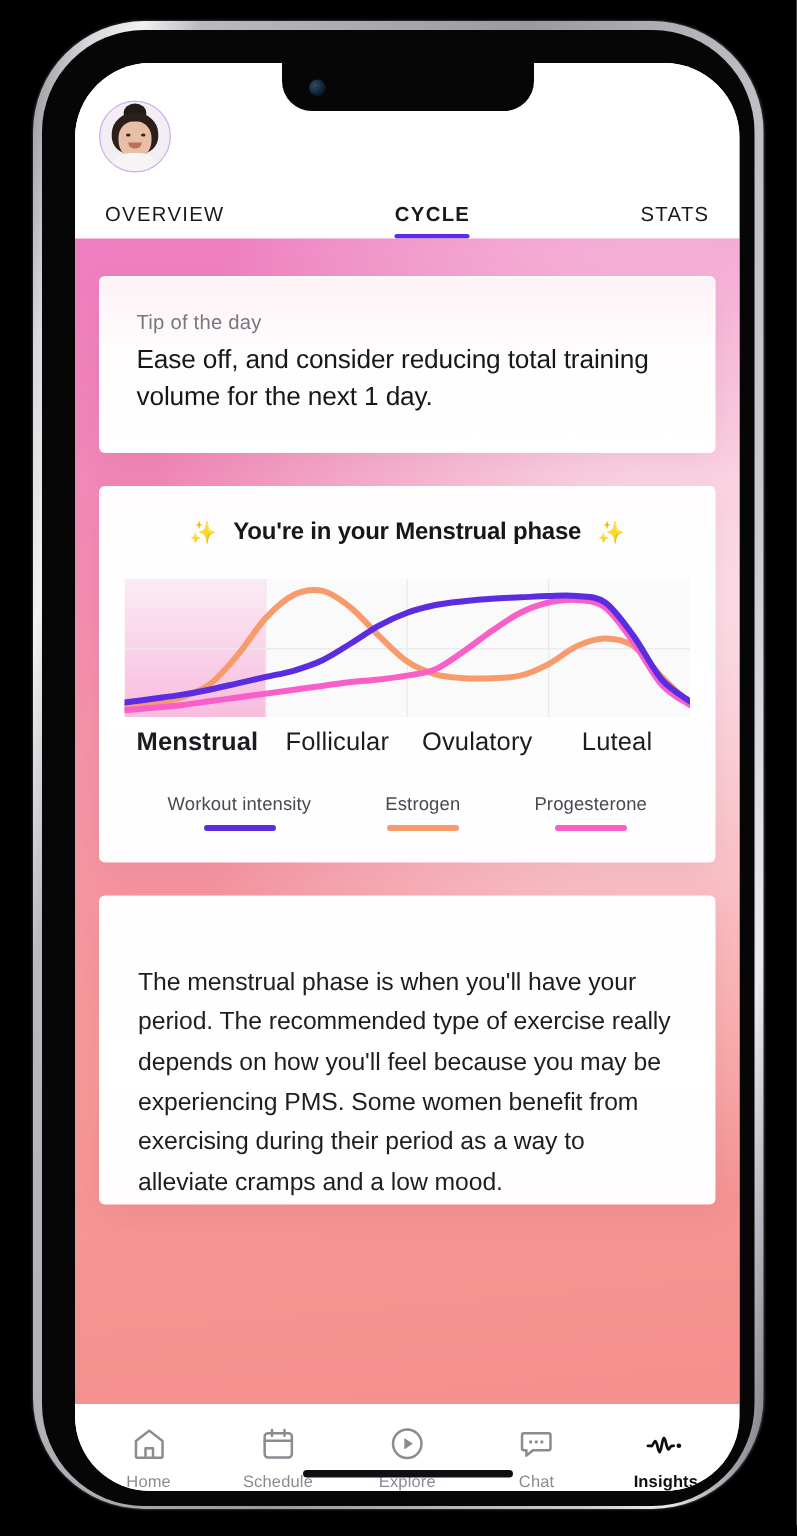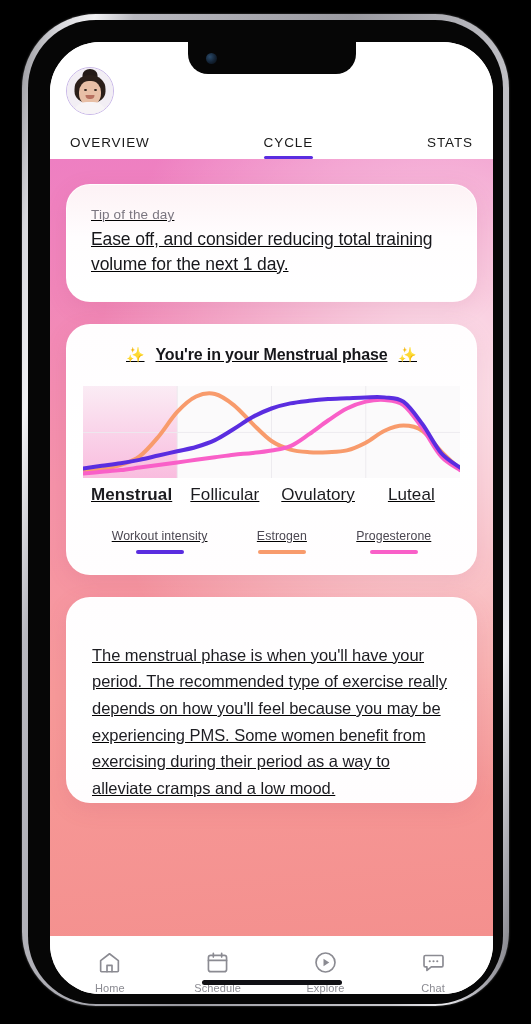--- a/index.html
+++ b/index.html
@@ -79,41 +79,40 @@
     width:36px; height:15px; border-radius:18px 18px 0 0; background:#f7f4f6; }
 
   #tabs{
     display:flex; justify-content:space-between; align-items:flex-end;
     margin-top:20px; padding:0 4px;
   }
   .tab{
     font-size:13.5px; letter-spacing:.9px; color:#1a1a1a;
     padding-bottom:9px; position:relative; cursor:pointer;
   }
-  .tab.active{ font-weight:400; }
+  .tab.active{ font-weight:700; }
   .tab.active::after{
     content:""; position:absolute; left:0; right:0; bottom:0;
     height:3px; border-radius:2px; background:#5a2de0;
   }
 
   
   #gradient-body{
     flex:1 1 auto; position:relative; overflow:hidden;
     background:
       radial-gradient(125% 85% at 88% 30%, rgba(255,255,255,.80) 0%, rgba(255,255,255,0) 62%),
       linear-gradient(175deg,#ee7fc2 0%,#f187ba 16%,#f593a9 40%,#f79a99 66%,#f4908e 100%);
     padding:0 16px;
   }
 
   
   .card{
     background:linear-gradient(180deg,#fffdfe 0%,#ffffff 55%,#fffdfe 100%);
-    border-radius:24px; border:1px solid rgba(255,255,255,.75);
+    border-radius:4px; border:1px solid rgba(255,255,255,.75);
     box-shadow:0 6px 22px rgba(180,60,110,.13);
-    text-decoration:underline;
   }
 
   
   #tip-card{ margin-top:25px; padding:22px 24px 24px;
     background:linear-gradient(180deg,#fdf2f5 0%,#fffdfe 45%,#ffffff 100%); }
   #tip-label{ font-size:13.5px; color:#7b7680; letter-spacing:.15px; }
   #tip-text{ margin-top:5px; font-size:17.5px; line-height:1.43;
     color:#17171b; letter-spacing:-.1px; }
 
   
@@ -303,20 +302,29 @@
               <svg width="25" height="25" viewBox="0 0 24 24" fill="none" stroke="#8b8b92" stroke-width="1.6" stroke-linecap="round" stroke-linejoin="round">
                 <path d="M4.2 5.3h15.6a1.3 1.3 0 0 1 1.3 1.3v8.3a1.3 1.3 0 0 1-1.3 1.3H9.9l-4.2 3.4v-3.4H4.2a1.3 1.3 0 0 1-1.3-1.3V6.6a1.3 1.3 0 0 1 1.3-1.3z"></path>
                 <circle cx="8.4" cy="10.8" r="1.05" fill="#8b8b92" stroke="none"></circle>
                 <circle cx="12" cy="10.8" r="1.05" fill="#8b8b92" stroke="none"></circle>
                 <circle cx="15.6" cy="10.8" r="1.05" fill="#8b8b92" stroke="none"></circle>
               </svg>
             </span>
             <span class="nav-label">Chat</span>
           </div>
 
+          <div class="nav-item active">
+            <span class="nav-icon">
+              <svg width="27" height="25" viewBox="0 0 28 24" fill="none" stroke="#0d0d10" stroke-width="1.9" stroke-linecap="round" stroke-linejoin="round">
+                <path d="M2 13.4c1.4 0 1.9.2 2.6.2.9 0 1.5-3.4 2.6-3.4 1.2 0 1.8 7.6 3 7.6 1.1 0 1.7-9.8 2.9-9.8 1.2 0 1.9 7.9 3 7.9.9 0 1.4-2.5 2.3-2.5h1.4"></path>
+                <circle cx="23.4" cy="13.4" r="1.6" fill="#0d0d10" stroke="none"></circle>
+              </svg>
+            </span>
+            <span class="nav-label">Insights</span>
+          </div>
 
           <div id="home-indicator"></div>
         </div>
 
       </div>
     </div>
   </div>
 </div>
 
 </body></html>

